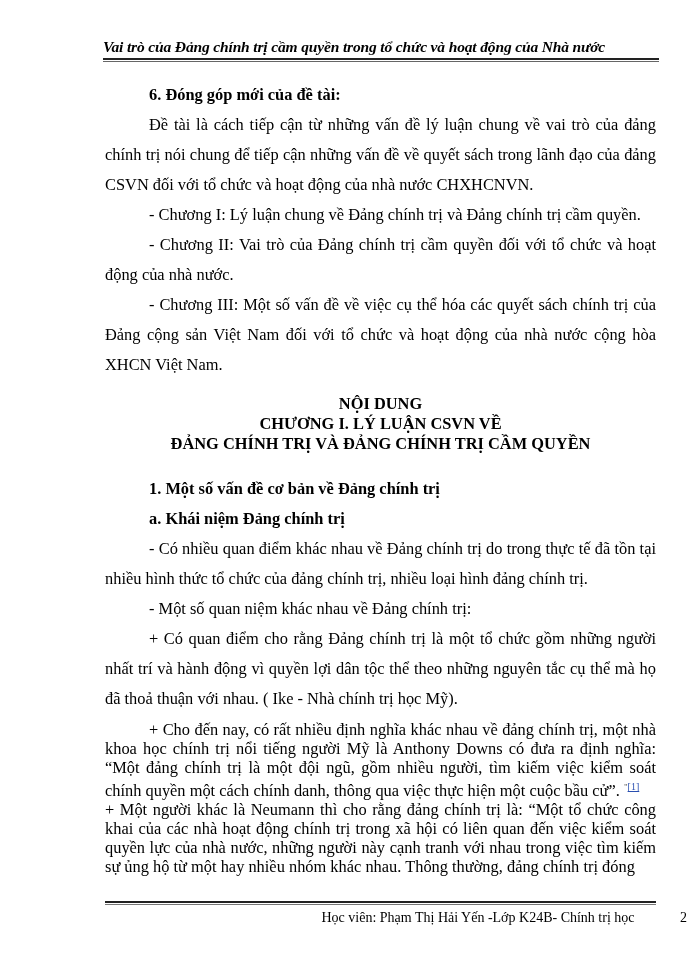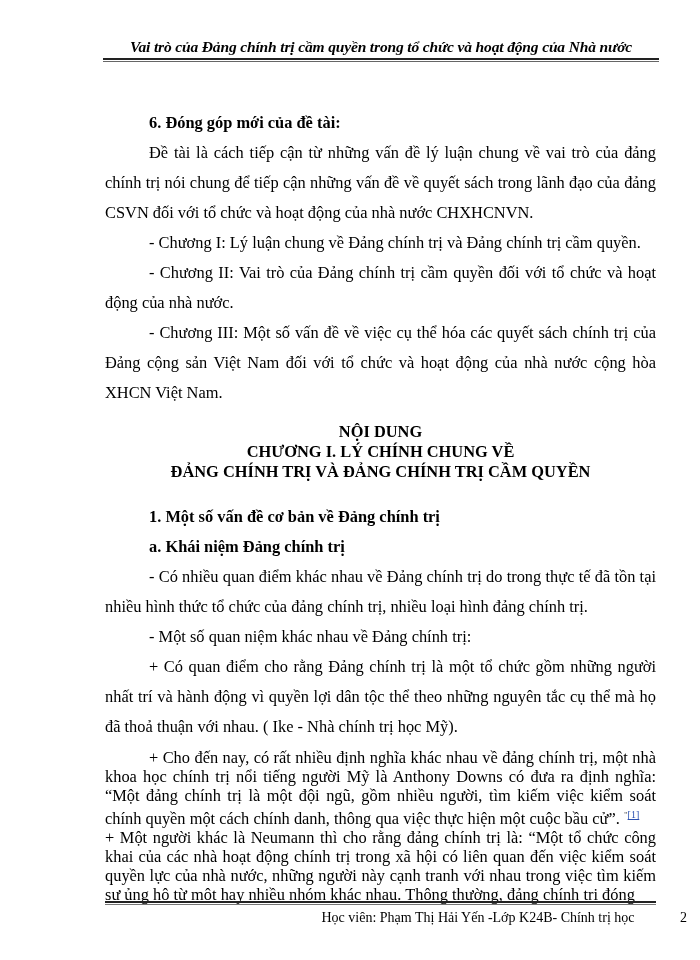--- a/index.html
+++ b/index.html
@@ -19,21 +19,20 @@
       position: absolute;
       left: 0; top: 0;
       width: 700px; height: 960px;
       background: #fff;
     }
     .running-header {
       position: absolute;
       left: 103px;
       top: 38px;
       width: 556px;
-      text-align: center;
       font-family: "Liberation Serif", serif;
       font-style: italic;
       font-weight: bold;
       font-size: 15.5px;
       letter-spacing: -0.15px;
       white-space: nowrap;
       line-height: 18px;
     }
     .header-rule {
       position: absolute;
@@ -51,21 +50,20 @@
       height: 0;
       border-top: 1px solid #666;
     }
     .body-text {
       position: absolute;
       left: 105px;
       top: 80px;
       width: 551px;
       font-size: 16.4px;
       line-height: 30px;
-      margin-top: 28px;
     }
     .body-text p {
       margin: 0;
       text-align: justify;
       text-align-last: left;
     }
     .indent { text-indent: 44px; }
     .bold { font-weight: normal; }
     .heading {
       font-weight: bold;
@@ -140,21 +138,21 @@
     <p class="heading">6. Đóng góp mới của đề tài:</p>
     <p class="indent">Đề tài là cách tiếp cận từ những vấn đề lý luận chung về vai trò của đảng chính trị nói chung để tiếp cận những vấn đề về quyết sách trong lãnh đạo của đảng CSVN đối với tổ chức và hoạt động của nhà nước CHXHCNVN.</p>
 
 
     <p class="indent"><span>- </span><span class="bold">Chương I:</span><span> Lý luận chung về Đảng chính trị và Đảng chính trị cầm quyền.</span></p>
     <p class="indent"><span>- </span><span class="bold">Chương II:</span><span> Vai trò của Đảng chính trị cầm quyền đối với tổ chức và hoạt động của nhà nước.</span></p>
     <p class="indent"><span>- </span><span class="bold">Chương III:</span><span> Một số vấn đề về việc cụ thể hóa các quyết sách chính trị của Đảng cộng sản Việt Nam đối với tổ chức và hoạt động của nhà nước cộng hòa XHCN Việt Nam.</span></p>
 
     <p class="center-block">
       <span style="display:block">NỘI DUNG</span>
-      <span style="display:block">CHƯƠNG I. LÝ CHÍNH CHUNG VỀ</span>
+      <span style="display:block">CHƯƠNG I. LÝ LUẬN CSVN VỀ</span>
       <span style="display:block">ĐẢNG CHÍNH TRỊ VÀ ĐẢNG CHÍNH TRỊ CẦM QUYỀN</span>
     </p>
 
     <p class="heading">1. Một số vấn đề cơ bản về Đảng chính trị</p>
     <p class="heading">a. Khái niệm Đảng chính trị</p>
     <p class="indent">- Có nhiều  quan điểm khác nhau về Đảng chính trị do trong thực tế đã tồn tại nhiều hình thức tổ chức của đảng chính trị, nhiều loại hình đảng chính trị.</p>
     <p class="indent">- Một số quan niệm khác nhau về Đảng chính trị:</p>
     <p class="indent">+ Có quan điểm cho rằng  Đảng chính trị là một tổ chức gồm những người nhất trí và hành động vì quyền lợi dân tộc thể theo những nguyên tắc cụ thể mà họ đã thoả thuận với nhau. ( Ike - Nhà chính trị học Mỹ).</p>
 
     <div class="dense" style="margin-top:6px;">

